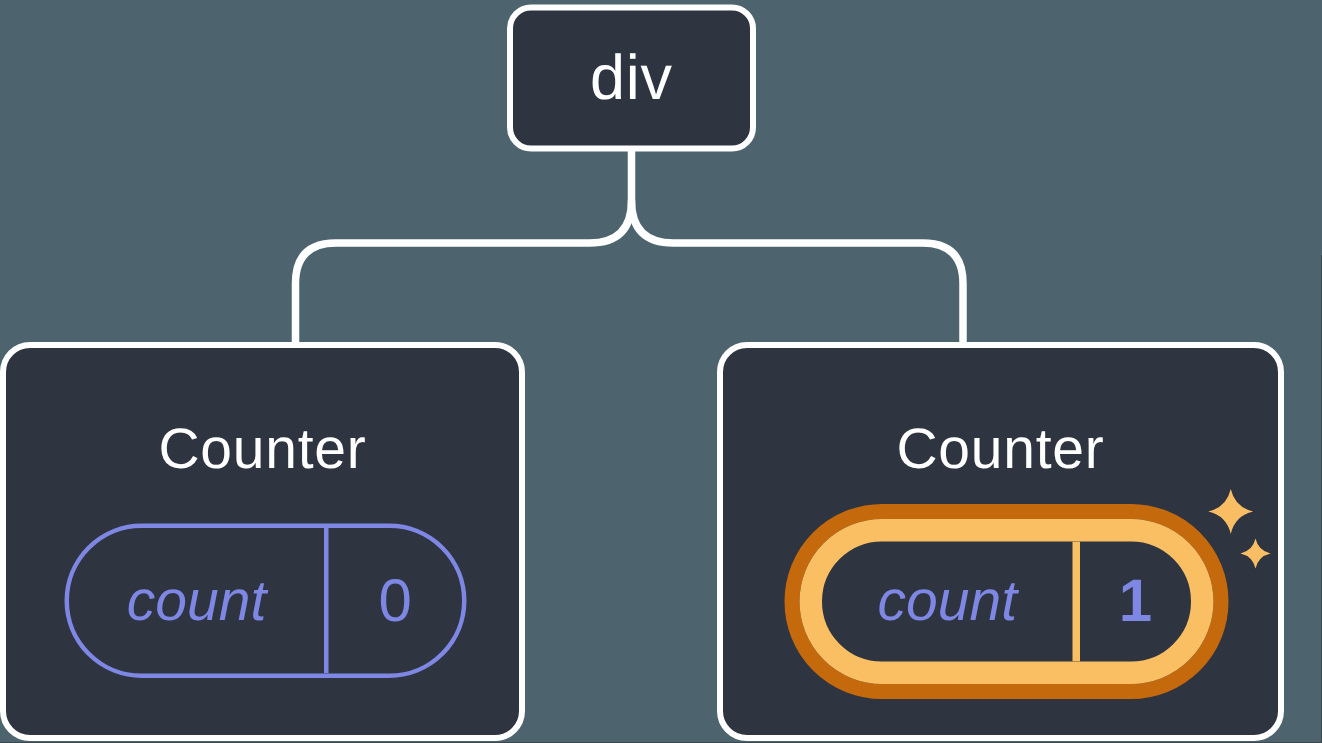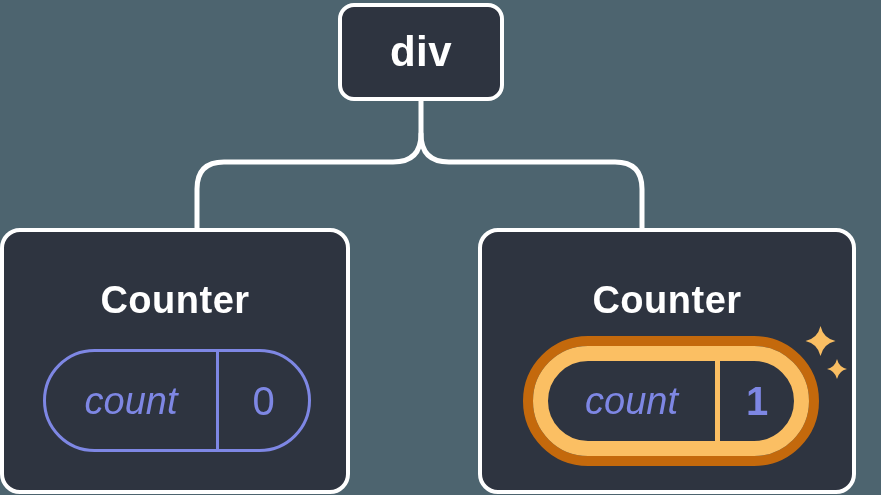--- a/index.html
+++ b/index.html
@@ -33,21 +33,21 @@
     background: var(--card-bg);
     border: 4px solid var(--card-border);
     border-radius: 16px;
     display: flex;
     align-items: center;
     justify-content: center;
   }
   .root-node .node-label {
     color: var(--title-text);
     font-size: 42px;
-    font-weight: 700;
+    font-weight: 400;
     letter-spacing: 0.5px;
   }
 
   
   .connector-svg {
     position: absolute;
     left: 0; top: 0;
     width: 881px; height: 495px;
     pointer-events: none;
   }
@@ -70,21 +70,21 @@
   }
   .card-left  { left: 0;   width: 350px; }
   .card-right { left: 478px; width: 378px; }
 
   .card-title {
     position: absolute;
     top: 44px; left: 0; right: 0;
     text-align: center;
     color: var(--title-text);
     font-size: 38px;
-    font-weight: 700;
+    font-weight: 400;
     line-height: 48px;
     letter-spacing: 0.5px;
   }
 
   
   .state-pill {
     position: absolute;
     top: 117px; left: 39px;
     width: 268px; height: 103px;
     border: 3px solid var(--state-accent);

